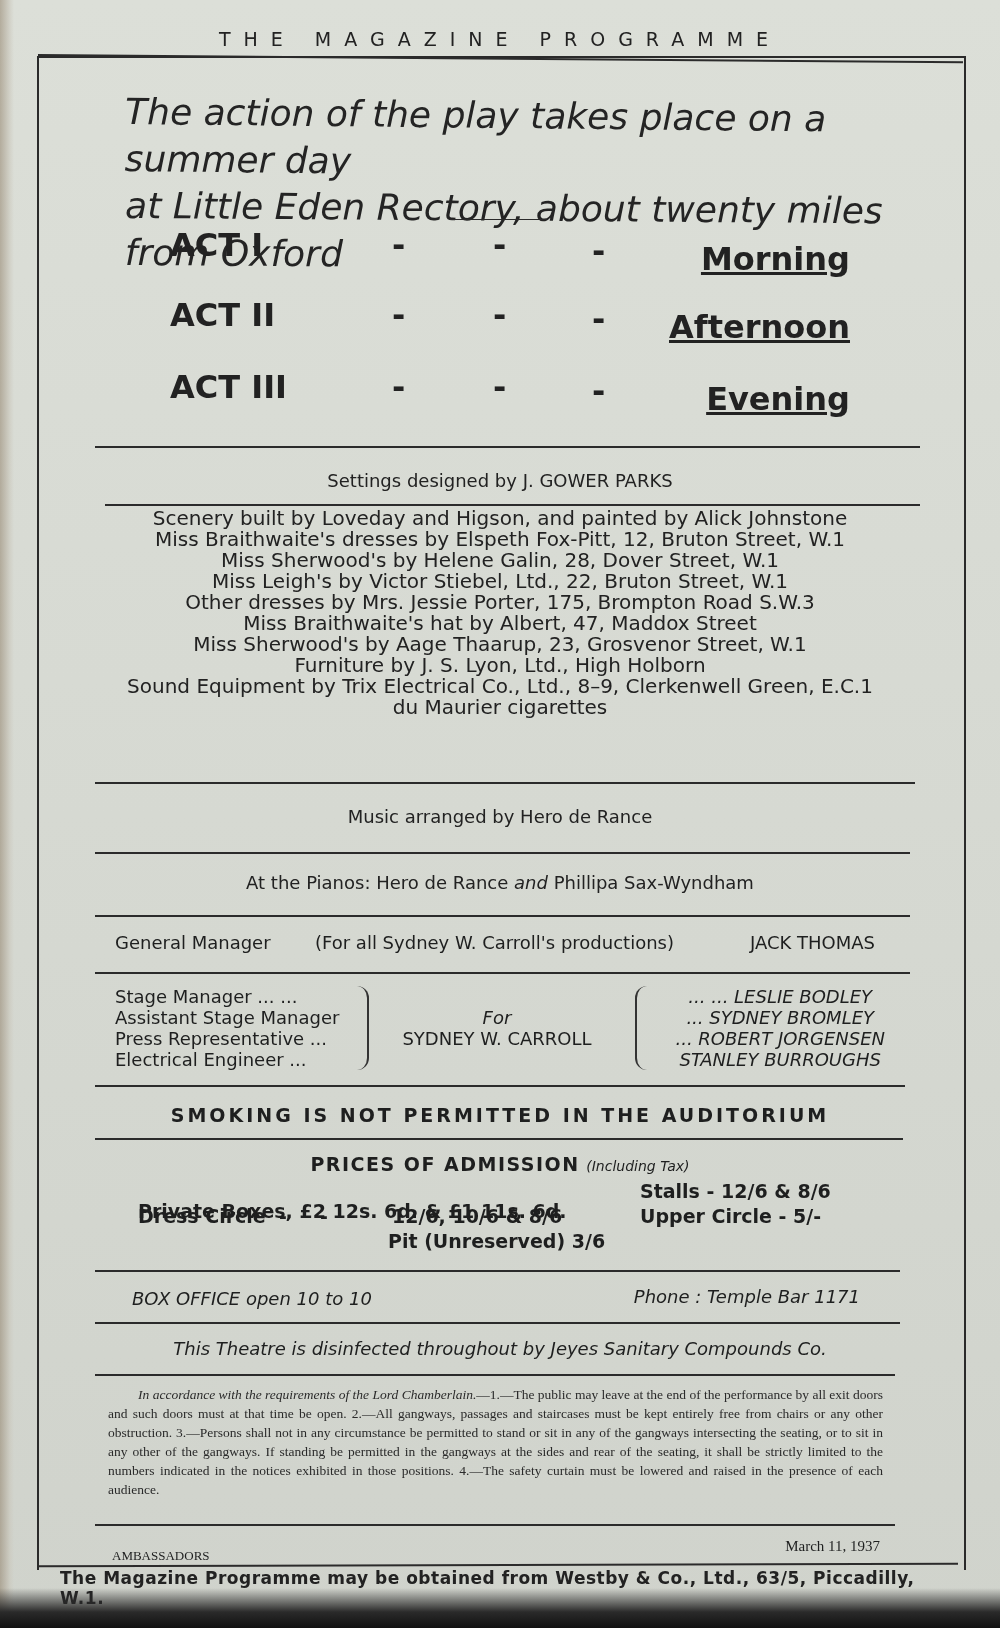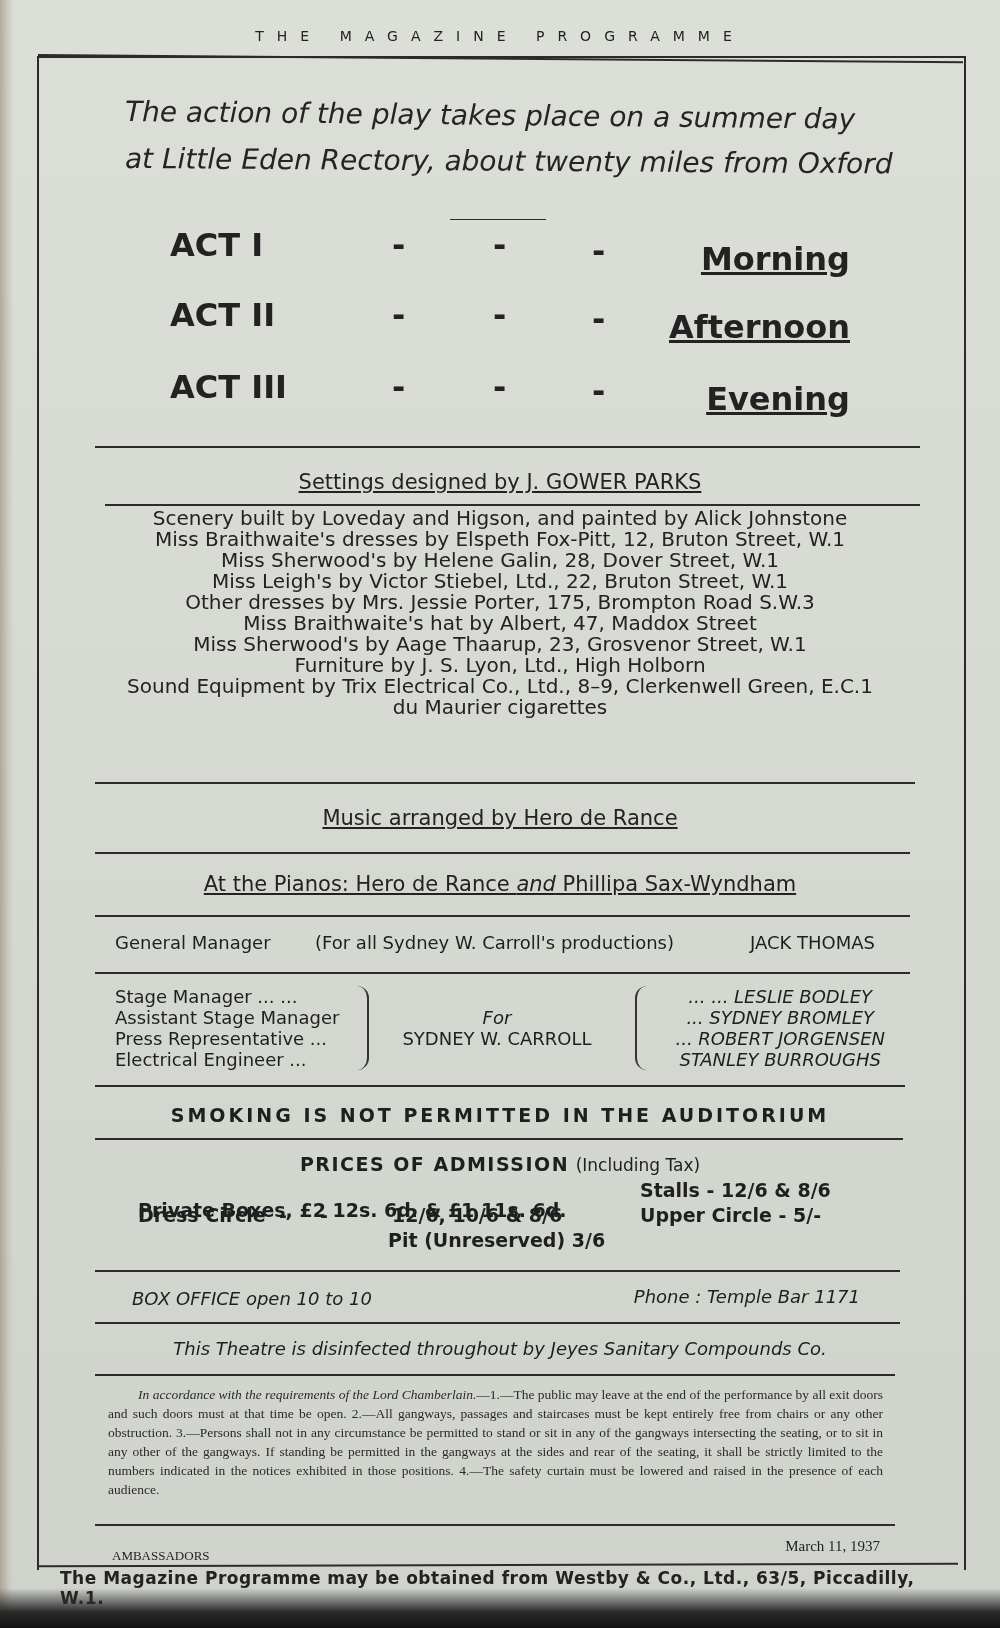--- a/index.html
+++ b/index.html
@@ -13,50 +13,50 @@
   .page {
     position: absolute; left: 0; top: 0; width: 1000px; height: 1628px;
     background: linear-gradient(180deg, #dcdfd8 0%, #d6d9d2 50%, #d0d3cc 100%);
   }
   .left-edge { position: absolute; left: 0; top: 0; width: 14px; height: 1628px;
     background: linear-gradient(90deg, #8b7a62 0%, #c9c5b9 70%, transparent 100%); opacity: .5; }
   .bottom-dark { position: absolute; left: 0; bottom: 0; width: 1000px; height: 40px;
     background: linear-gradient(180deg, transparent 0%, #2a2a2a 60%, #111 100%); }
   .header-title {
     position: absolute; top: 28px; left: 0; width: 1000px; text-align: center;
-    font-size: 14px; letter-spacing: 13px; font-weight: 400; color: #222;
+    font-size: 19px; letter-spacing: 13px; font-weight: 400; color: #222;
   }
   .frame {
     position: absolute; left: 37px; top: 56px; width: 925px; height: 1512px;
     border: 2px solid #2a2a2a; border-bottom: none;
   }
   .rule { position: absolute; height: 2px; background: #2b2b2b; }
   .center { position: absolute; left: 0; width: 1000px; text-align: center; }
   .intro {
     position: absolute; left: 125px; top: 88px; width: 780px;
-    font-style: italic; font-size: 28px; line-height: 47px; color: #242424;
+    font-style: italic; font-size: 36px; line-height: 47px; color: #242424;
   }
   .act-row { position: absolute; left: 170px; width: 680px; height: 44px;
     font-weight: 700; font-size: 32px; color: #222; }
   .act-row .act { position: absolute; left: 0; }
   .act-row .d { position: absolute; }
   .act-row .time { position: absolute; right: 0; text-decoration: underline; }
   .credits {
     position: absolute; left: 100px; top: 508px; width: 800px; text-align: center;
     font-size: 20px; line-height: 21px; color: #222;
   }
-  .mid { font-size: 21px; color: #222; text-decoration: underline; }
+  .mid { font-size: 18px; color: #222; }
   .gm-row { position: absolute; top: 932px; left: 115px; width: 760px; font-size: 18px; }
   .staff { position: absolute; top: 986px; left: 115px; width: 770px; height: 90px; font-size: 18px; line-height: 21px; }
   .staff .roles { position: absolute; left: 0; top: 0; }
   .staff .for { position: absolute; left: 262px; top: 0; width: 240px; text-align: center; }
   .staff .names { position: absolute; right: 0; top: 0; text-align: center; font-style: italic; }
   .smoking { font-weight: 700; font-size: 19px; letter-spacing: 3px; }
   .prices { position: absolute; left: 130px; top: 1152px; width: 740px; font-weight: 700; font-size: 19px; line-height: 25px; }
-  .prices .ital { font-weight: 400; font-size: 17px; }
+  .prices .ital { font-style: italic; font-weight: 400; font-size: 14px; }
   .small-ital { font-style: italic; font-size: 18px; }
   .legal {
     position: absolute; left: 108px; top: 1385px; width: 775px;
     font-family: "Liberation Serif", serif; font-size: 13.5px; line-height: 19px;
     text-align: justify; color: #2a2a2a;
   }
   .legal .li { font-style: italic; }
   .footer-row { position: absolute; left: 110px; width: 770px; font-family: "Liberation Serif", serif; font-size: 14px; }
   .bottom-line { position: absolute; top: 1568px; left: 60px; width: 900px; font-weight: 700; font-size: 17px; letter-spacing: .5px; color: #222; }
 </style>

